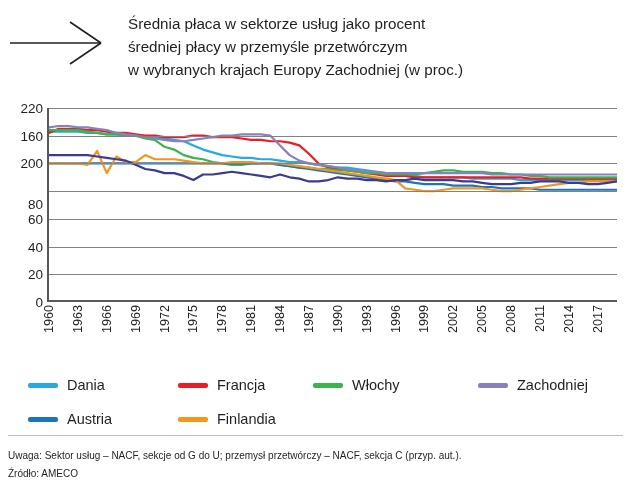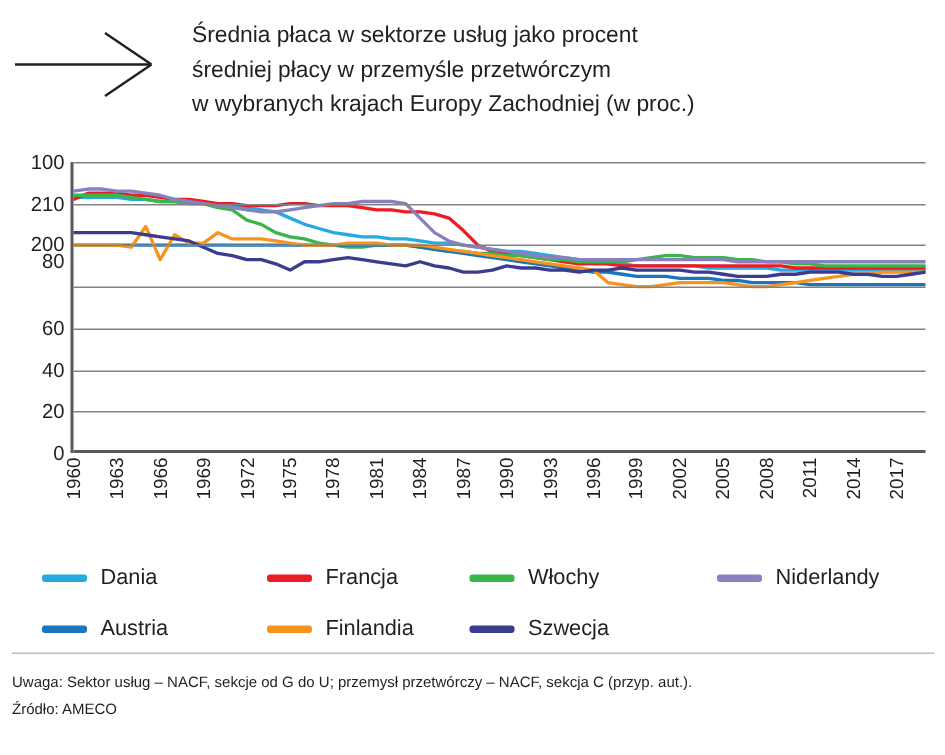--- a/index.html
+++ b/index.html
@@ -192,27 +192,27 @@
         </svg>
       <div class="axis-zero"></div>
     <div class="ytick" style="top: 194px;">0</div>
         <div class="gridline" style="top: 166.286px;"></div>
         <div class="ytick" style="top: 166.286px;">20</div>
         <div class="gridline" style="top: 138.571px;"></div>
         <div class="ytick" style="top: 138.571px;">40</div>
         <div class="gridline" style="top: 110.857px;"></div>
         <div class="ytick" style="top: 110.857px;">60</div>
         <div class="gridline" style="top: 83.1429px;"></div>
-        <div class="ytick" style="top: 66px;">80</div>
+        <div class="ytick" style="top: 96px;">80</div>
         <div class="gridline" style="top: 55.4286px;"></div>
         <div class="ytick" style="top: 55.4286px;">200</div>
         <div class="gridline" style="top: 27.7143px;"></div>
-        <div class="ytick" style="top: 27.7143px;">210</div>
+        <div class="ytick" style="top: 27.7143px;">160</div>
         <div class="gridline" style="top: 0px;"></div>
-        <div class="ytick" style="top: 0px;">100</div>
+        <div class="ytick" style="top: 0px;">220</div>
       </div>
   </div>
 
   <div class="xlabels" id="xlabels">
       <div class="xlabel" style="left: -5px;">1960</div>
       <div class="xlabel" style="left: 23.8814px;">1963</div>
       <div class="xlabel" style="left: 52.7627px;">1966</div>
       <div class="xlabel" style="left: 81.6441px;">1969</div>
       <div class="xlabel" style="left: 110.525px;">1972</div>
       <div class="xlabel" style="left: 139.407px;">1975</div>
@@ -241,36 +241,32 @@
         <div class="legend-item" style="left: 150px;">
           <span class="legend-swatch" style="background: rgb(237, 28, 36);"></span>
           <span class="legend-label">Francja</span>
         </div>
         <div class="legend-item" style="left: 285px;">
           <span class="legend-swatch" style="background: rgb(57, 181, 74);"></span>
           <span class="legend-label">Włochy</span>
         </div>
         <div class="legend-item" style="left: 450px;">
           <span class="legend-swatch" style="background: rgb(135, 129, 189);"></span>
-          <span class="legend-label">Niderlandy</span>
+          <span class="legend-label">Zachodniej</span>
         </div>
       </div>
     <div class="legend-row" id="legend-row-2" style="top:34px;">
         <div class="legend-item" style="left: 0px;">
           <span class="legend-swatch" style="background: rgb(27, 117, 187);"></span>
           <span class="legend-label">Austria</span>
         </div>
         <div class="legend-item" style="left: 150px;">
           <span class="legend-swatch" style="background: rgb(247, 148, 30);"></span>
           <span class="legend-label">Finlandia</span>
         </div>
-        <div class="legend-item" style="left: 285px;">
-          <span class="legend-swatch" style="background: rgb(59, 59, 143);"></span>
-          <span class="legend-label">Szwecja</span>
-        </div>
       </div>
   </div>
 
   <div class="footer">
     <div class="footer-rule"></div>
     <div class="footer-line">Uwaga: Sektor usług – NACF, sekcje od G do U; przemysł przetwórczy – NACF, sekcja C (przyp. aut.).</div>
     <div class="footer-line">Źródło: AMECO</div>
   </div>
 
 </div>

